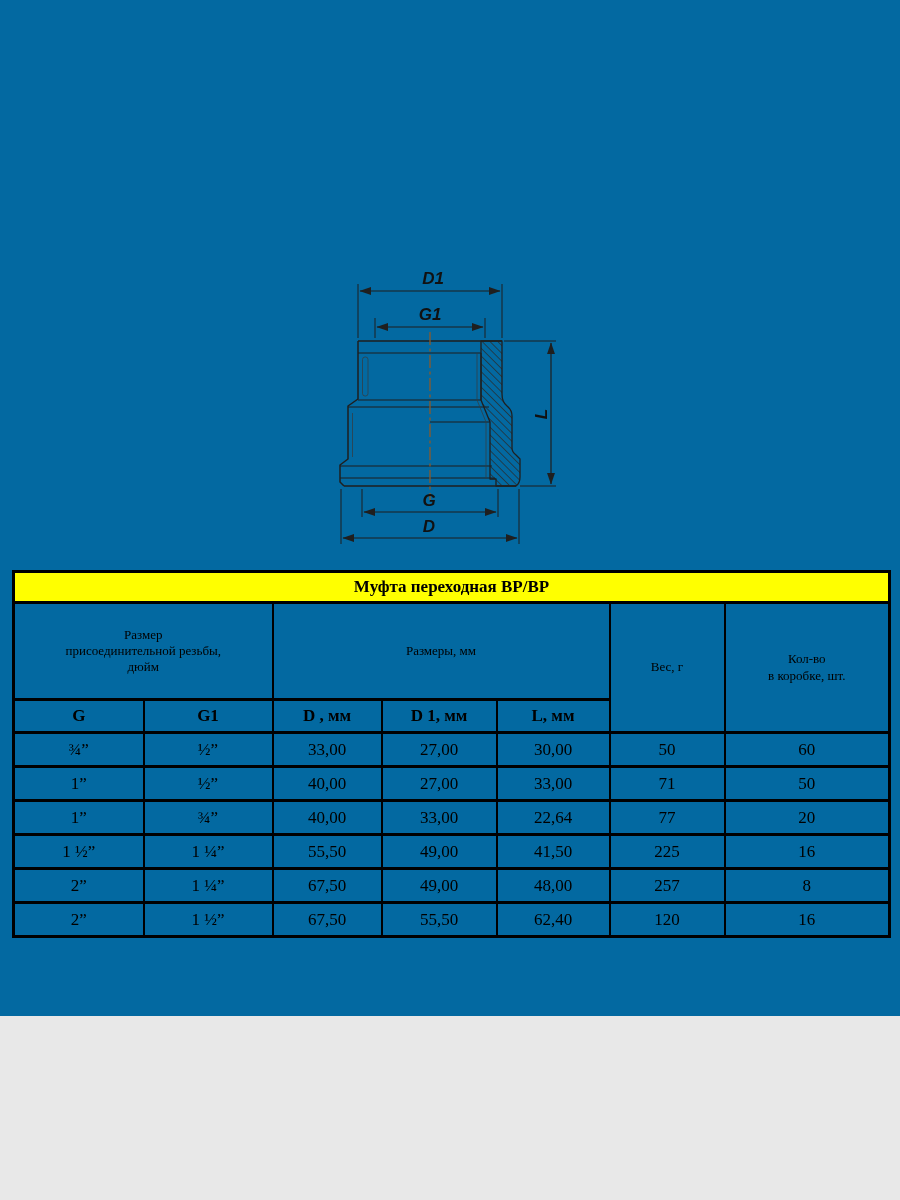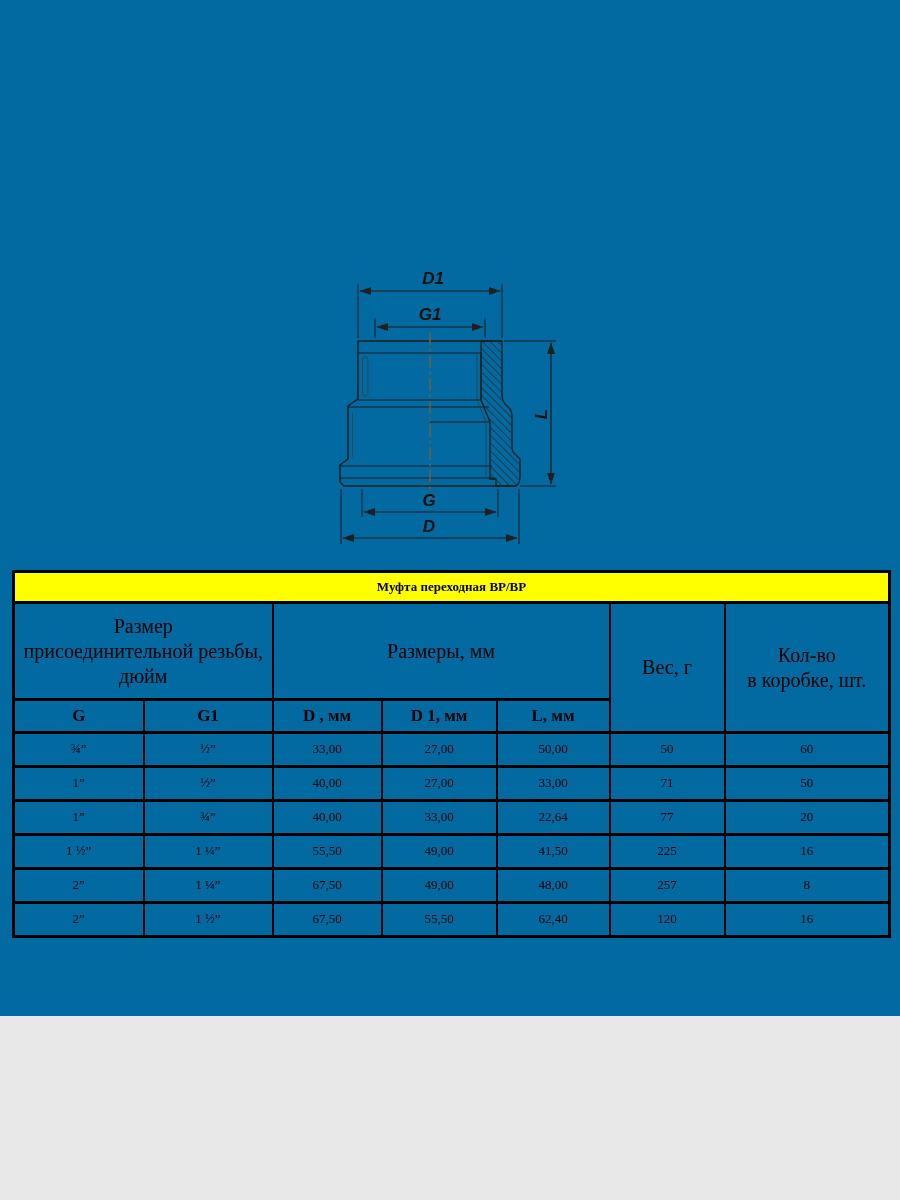--- a/index.html
+++ b/index.html
@@ -14,23 +14,23 @@
   .drawing .inner{stroke:#1f1f1f;stroke-width:1.1;fill:none;}
   .drawing .fine{stroke:#3a3a3a;stroke-width:.7;fill:none;}
   .drawing text{font-family:"Liberation Sans","DejaVu Sans",sans-serif;
                 font-weight:bold;font-style:italic;font-size:17px;fill:#111;}
 
   
   .spec-wrap{position:absolute;left:12px;top:570px;width:876px;}
   table.spec{border-collapse:collapse;table-layout:fixed;width:876px;border:3px solid #000;}
   table.spec td{border:3px solid #000;border-left-width:2px;border-right-width:2px;
                 text-align:center;vertical-align:middle;padding:1px 2px;
-                font-size:13px;line-height:1.25;}
+                font-size:17px;line-height:1.25;}
   td.title-bar{background:#ffff00;font-weight:bold;font-size:18px;height:26px;border-width:3px;}
-  tr.h1 td{font-size:20px;font-weight:normal;height:92px;}
+  tr.h1 td{font-size:13px;font-weight:normal;height:92px;}
   tr.h2 td{font-weight:bold;font-size:17px;height:28px;}
   tr.datarow td{height:29px;}
   .preline{white-space:pre-line;}
 
   
   .plumber{position:absolute;left:10px;top:1086px;width:106px;height:112px;opacity:.85;}
   .sitemark{position:absolute;left:822px;top:1122px;width:100px;text-align:center;
             transform:rotate(-90deg);transform-origin:center;
             font-family:"Liberation Sans","DejaVu Sans",sans-serif;
             font-size:15px;letter-spacing:1px;color:#b7c3cf;}
@@ -134,21 +134,21 @@
           <td>D , мм</td>
           <td>D 1, мм</td>
           <td>L, мм</td>
         </tr>
 
         <tr class="datarow">
           <td>¾”</td>
           <td>½”</td>
           <td>33,00</td>
           <td>27,00</td>
-          <td>50,00</td>
+          <td>30,00</td>
           <td>50</td>
           <td>60</td>
         </tr>
         <tr class="datarow">
           <td>1”</td>
           <td>½”</td>
           <td>40,00</td>
           <td>27,00</td>
           <td>33,00</td>
           <td>71</td>

